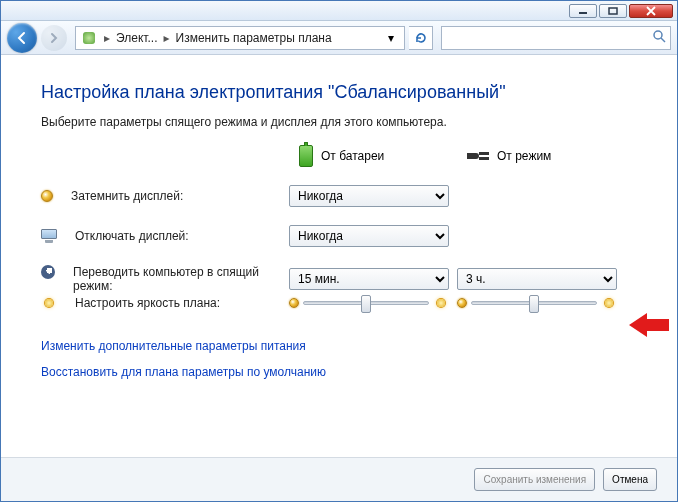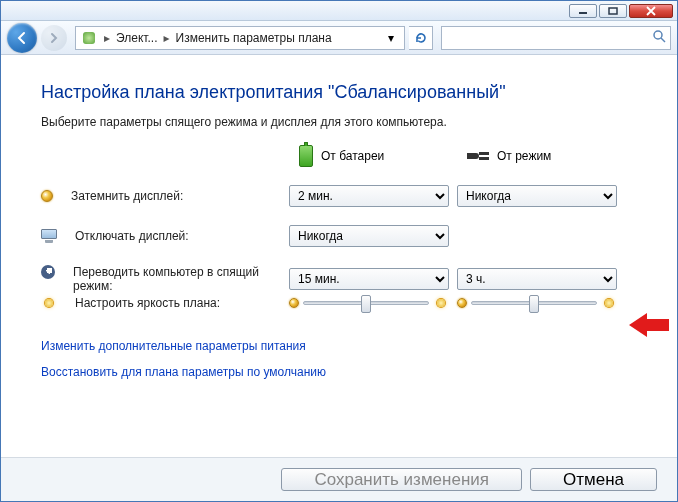--- a/index.html
+++ b/index.html
@@ -43,21 +43,21 @@
   .ico-battery{ width:14px; height:22px; background:linear-gradient(#8ed86f,#3ea522); border:1px solid #2a7716; border-radius:2px; position:relative;}
   .ico-battery::before{ content:""; position:absolute; top:-4px; left:4px; right:4px; height:3px; background:#3ea522; border:1px solid #2a7716; border-bottom:none; border-radius:1px 1px 0 0;}
   .ico-plug{ width:22px; height:12px; position:relative;}
   .ico-plug::before{ content:""; position:absolute; left:0; top:3px; width:12px; height:6px; background:#333; border-radius:0 3px 3px 0;}
   .ico-plug::after{ content:""; position:absolute; right:0; top:2px; width:10px; height:3px; background:#333; box-shadow:0 5px 0 #333;}
   
   .links{ margin-top:28px;}
   .lnk{ color:#0a3fc2; text-decoration:none; display:inline-block; margin-bottom:12px;}
   
   .footer{ position:absolute; left:0; right:0; bottom:0; height:44px; border-top:1px solid #d4dbe3; background:#f1f5f9; display:flex; align-items:center; justify-content:flex-end; padding:0 20px; gap:8px;}
-  .btn{ height:23px; padding:0 32px; border:1px solid #8c99a9; border-radius:3px; background:linear-gradient(#fdfdfd,#e6ebf1); font-size:17px;}
+  .btn{ height:23px; padding:0 8px; border:1px solid #8c99a9; border-radius:3px; background:linear-gradient(#fdfdfd,#e6ebf1); font-size:10px;}
   .btn[disabled]{ color:#888;}
   
   .redarrow{ position:absolute; right:8px; top:310px; width:40px; height:28px;}
   .redarrow svg{ display:block;}
   .cplico{ width:18px; height:18px; display:flex; align-items:center; justify-content:center;}
   .cplico span{ width:12px; height:12px; background:radial-gradient(#bfe79c,#5aa33a); border-radius:3px;}
 </style>
 </head>
 <body>
 
@@ -133,21 +133,20 @@
         <div class="ico-plug"></div>
         <span>От режим</span>
       </div>
     </div>
 
     <div class="cols" style="margin-top:18px;">
       <div class="rowlabel">
         <div class="bullet"></div>
         <span>Затемнить дисплей:</span>
       </div>
-      <select><option>2 мин.</option></select>
       <select><option>Никогда</option></select>
     </div>
 
     <div class="cols" style="margin-top:18px;">
       <div class="rowlabel">
         <div class="ico-monitor"></div>
         <span>Отключать дисплей:</span>
       </div>
       <select><option>Никогда</option></select>
     </div>

